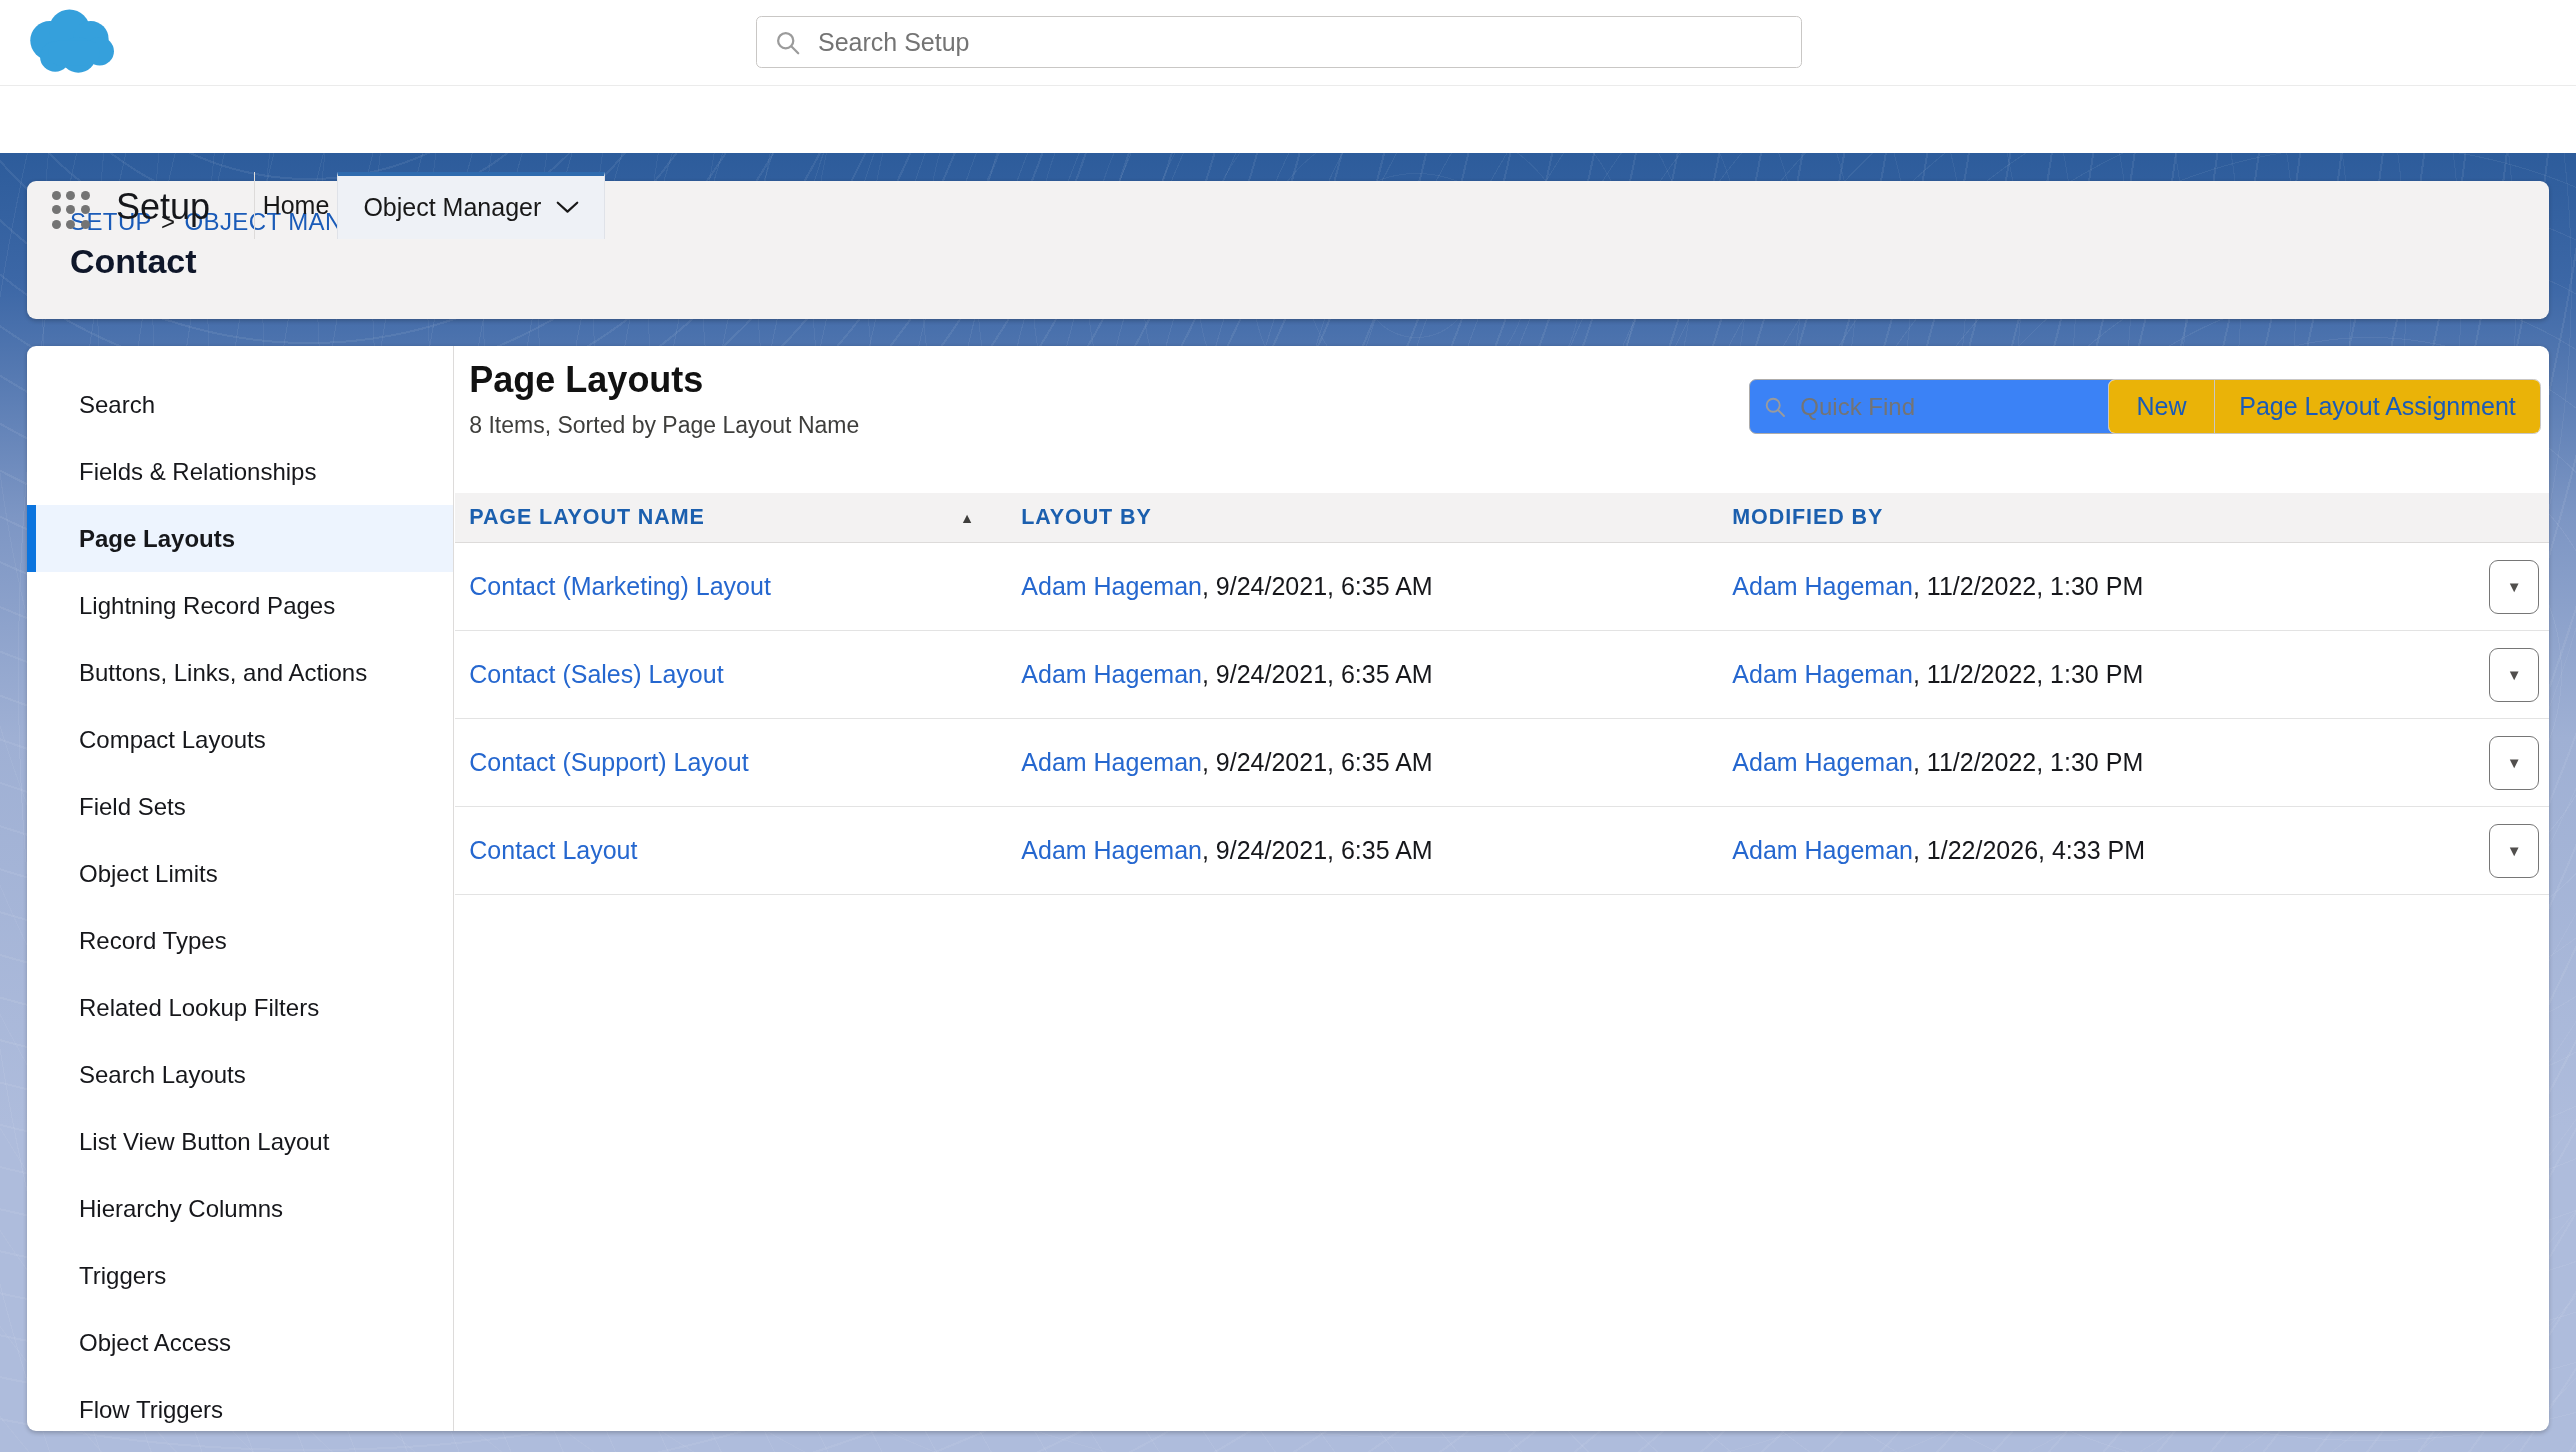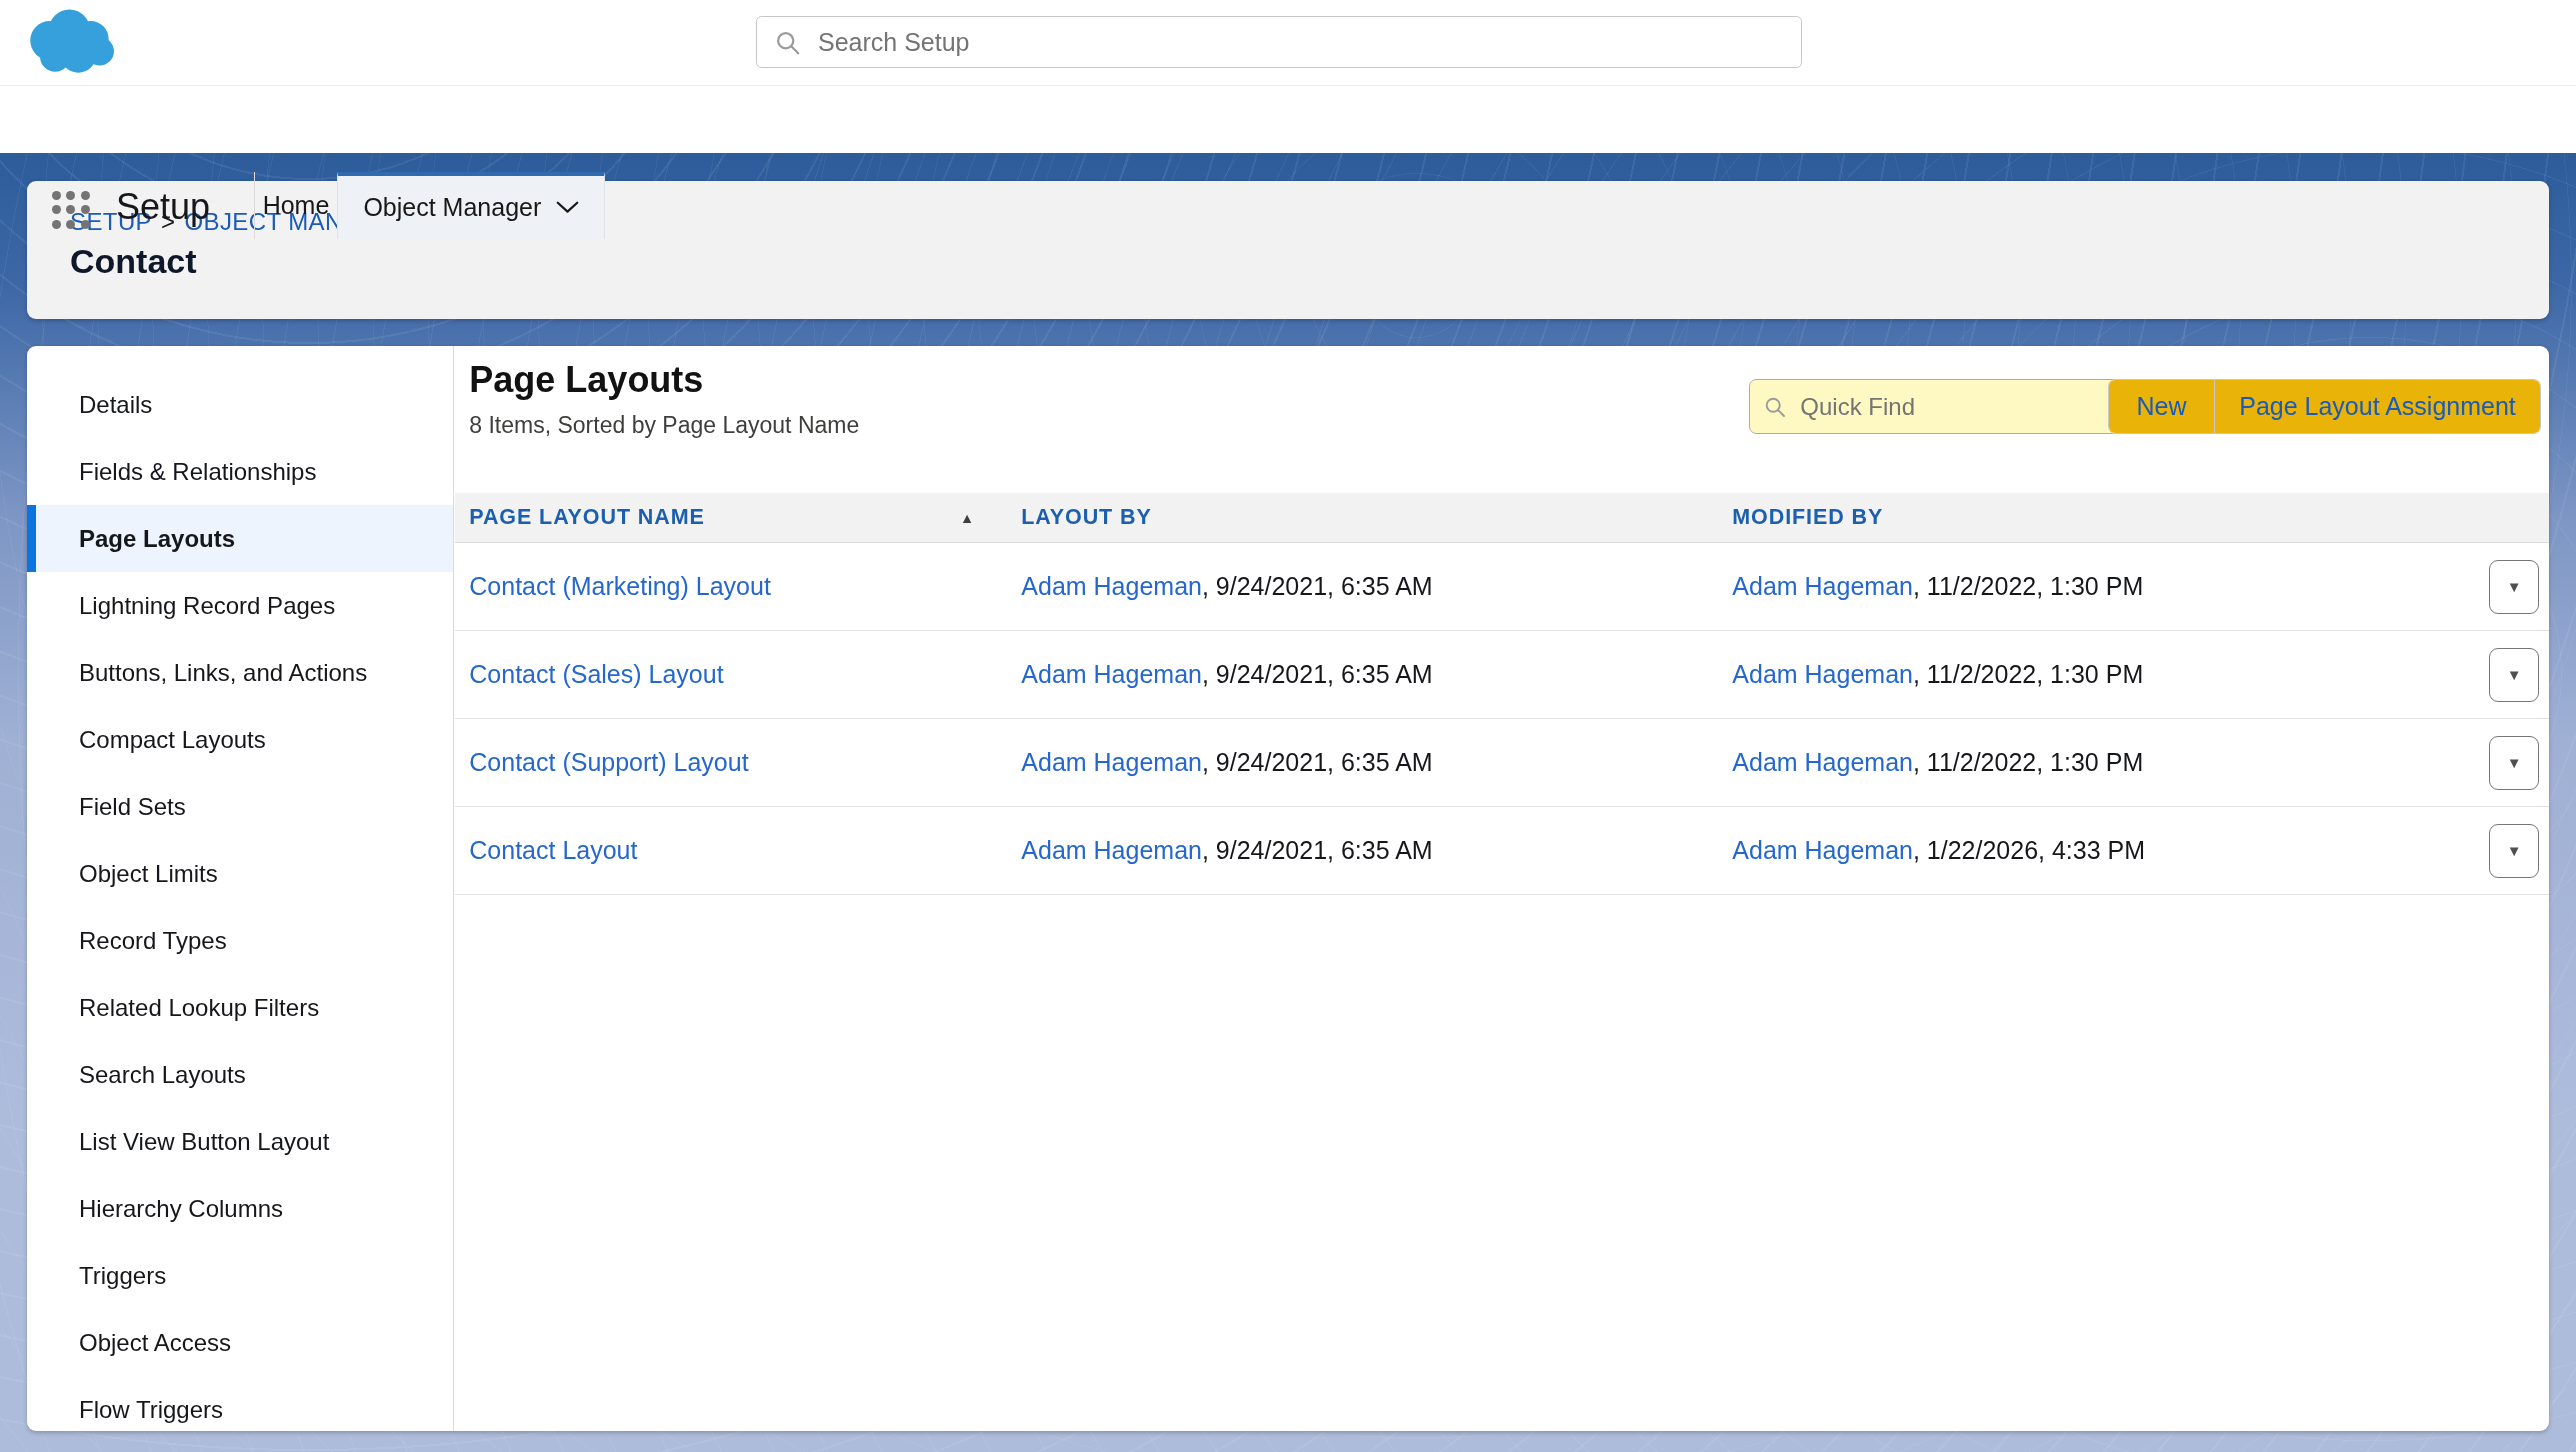--- a/index.html
+++ b/index.html
@@ -44,21 +44,21 @@
   
   .main-card{position:absolute;left:27px;top:346px;width:2522px;height:1085px;background:#fff;border-radius:9px;box-shadow:0 1.8px 4.5px rgba(0,0,0,.22);overflow:hidden;z-index:4;}
   .side-nav{position:absolute;left:0;top:0;width:427px;height:100%;border-right:0.9px solid #dddbda;padding-top:25px;}
   .side-item{height:67px;display:flex;align-items:center;padding-left:52px;font-size:24px;color:#16171b;cursor:pointer;position:relative;}
   .side-item.active{background:#edf4fe;font-weight:bold;}
   .side-item.active::before{content:"";position:absolute;left:0;top:0;width:9px;height:100%;background:#0b74de;}
 
   .content{position:absolute;left:428px;top:0;right:0;bottom:0;}
   .section-title{position:absolute;left:14.3px;top:12.5px;font-size:36px;font-weight:bold;color:#121212;}
   .section-sub{position:absolute;left:14.3px;top:66px;font-size:23px;color:#3e3e3c;}
-  .quick-find{position:absolute;left:1294px;top:33px;width:400px;height:55px;border:1.3px solid #aeacaa;border-radius:7.2px;background:#fef9c3;display:flex;align-items:center;padding-left:14.3px;}
+  .quick-find{position:absolute;left:1294px;top:33px;width:400px;height:55px;border:1.3px solid #aeacaa;border-radius:7.2px;background:#3b82f6;display:flex;align-items:center;padding-left:14.3px;}
   .quick-find .mag{margin-right:12.5px;flex:0 0 auto;}
   .quick-find input{border:none;outline:none;font-size:24px;color:#181818;width:75%;background:transparent;}
   .quick-find input::placeholder{color:#747474;}
   .btn-group{position:absolute;left:1653px;top:33px;height:55px;display:flex;border:1.3px solid #c9c7c5;border-radius:7.2px;overflow:hidden;background:#fff;}
   .btn{display:flex;align-items:center;justify-content:center;font-size:25px;color:#1a5bb8;background:#eab308;cursor:pointer;}
   .btn.new{width:105px;}
   .btn.pla{width:326px;border-left:1.3px solid #c9c7c5;}
 
   .table{position:absolute;left:0;top:147px;right:0;}
   .thead{display:grid;grid-template-columns:552px 711px 742px 1fr;height:50px;background:#f3f2f2;border-bottom:0.9px solid #dddbda;align-items:center;}
@@ -134,21 +134,21 @@
   <div class="crumb-card">
     <div class="crumbs">
       <a>SETUP</a><span class="sep">&gt;</span><a>OBJECT MANAGER</a>
     </div>
     <div class="obj-title">Contact</div>
   </div>
 
   <div class="main-card">
 
     <div class="side-nav">
-      <div class="side-item">Details</div>
+      <div class="side-item">Search</div>
       <div class="side-item">Fields &amp; Relationships</div>
       <div class="side-item active">Page Layouts</div>
       <div class="side-item">Lightning Record Pages</div>
       <div class="side-item">Buttons, Links, and Actions</div>
       <div class="side-item">Compact Layouts</div>
       <div class="side-item">Field Sets</div>
       <div class="side-item">Object Limits</div>
       <div class="side-item">Record Types</div>
       <div class="side-item">Related Lookup Filters</div>
       <div class="side-item">Search Layouts</div>

